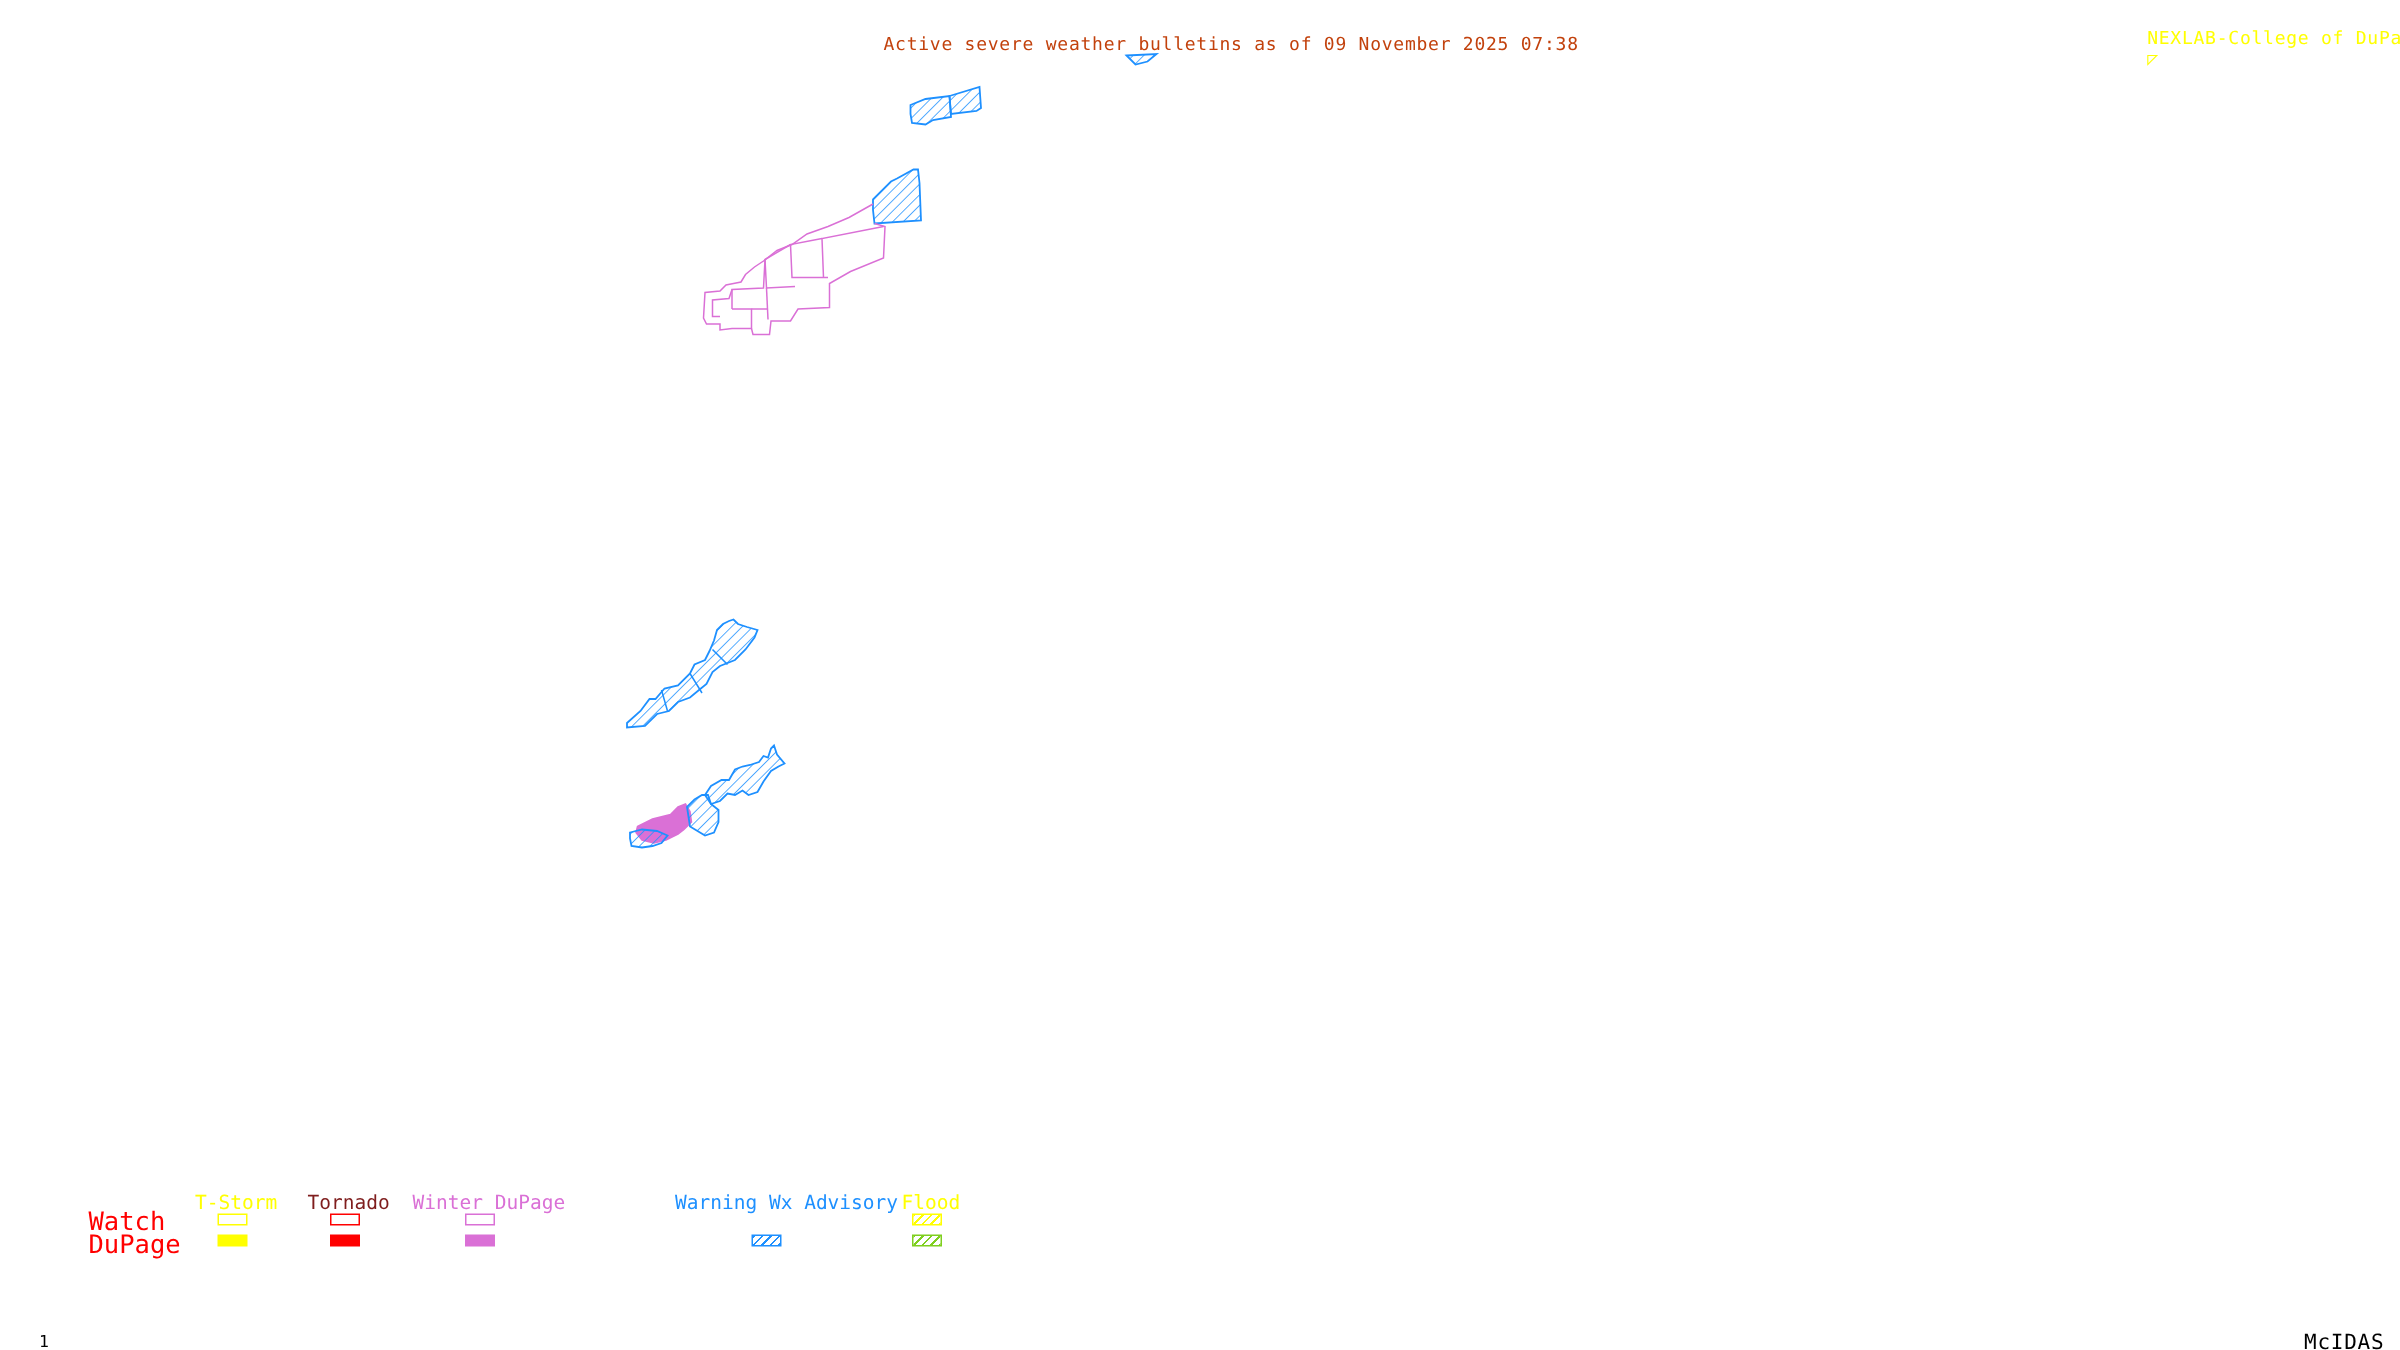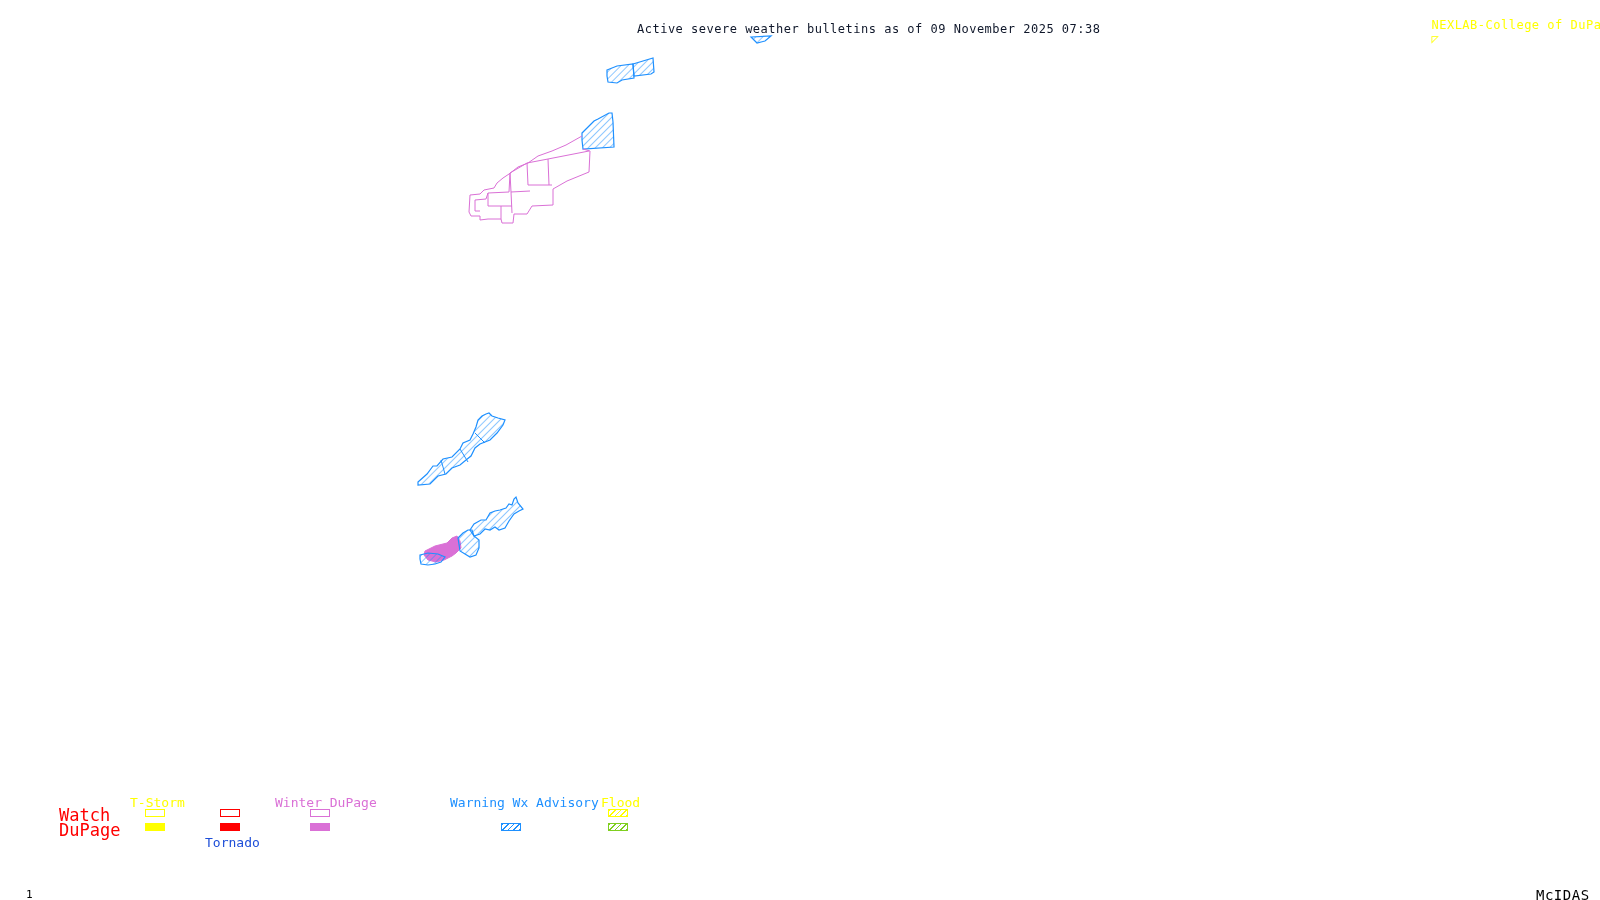--- a/index.html
+++ b/index.html
@@ -1,19 +1,19 @@
 <!DOCTYPE html>
 <html><head>
 <meta charset="utf-8">
 <style>
   html, body { margin:0; padding:0; background:#ffffff; }
   body { width:1600px; height:900px; position:relative; overflow:hidden;
          font-family:"DejaVu Sans Mono", monospace; }
   .txt { position:absolute; white-space:pre; font-size:12px; letter-spacing:0.5px; }
-  #title { left:589px; top:22px; color:#0f172a;margin-left:48px; }
+  #title { left:589px; top:22px; color:#c2410c; }
   #credit { left:1416px; top:4px; color:#ffff00; }
   #frame-num { left:26px; top:888px; color:#000000; font-size:11px; }
   #product { left:1536px; top:887px; color:#000000; font-size:14px; }
   #map { position:absolute; left:0; top:0; }
   .lg-head { position:absolute; font-size:13px; white-space:pre; }
   .lg-row { position:absolute; font-size:17px; color:#ff0000; white-space:pre; }
   .sw { position:absolute; width:20px; height:8px; box-sizing:border-box; }
   .sw.outline { border:1px solid; background:transparent; }
   .sw.hatch { border:1px solid; }
 </style>
@@ -63,21 +63,21 @@
 </svg>
 
 <div class="txt" id="title">Active severe weather bulletins as of 09 November 2025 07:38</div>
 <div class="txt" id="credit">
   <span>NEXLAB-College of DuPage</span>
   <span style="color:#ffff00;">◸</span>
 </div>
 
 <div>
   <div class="lg-head" style="left:130px;top:795px;color:#ffff00;">T-Storm</div>
-  <div class="lg-head" style="left:205px;top:795px;color:#1d4ed8;margin-top:40px;">Tornado</div>
+  <div class="lg-head" style="left:205px;top:795px;color:#7f1d1d;">Tornado</div>
   <div class="lg-head" style="left:275px;top:795px;color:#da70d6;">Winter DuPage</div>
   <div class="lg-head" style="left:450px;top:795px;color:#1e90ff;">Warning Wx Advisory</div>
   <div class="lg-head" style="left:601px;top:795px;color:#ffff00;text-align:right;">Flood</div>
 
   <div class="lg-row" style="left:59px;top:805px;">Watch</div>
   <div class="lg-row" style="left:59px;top:820px;">DuPage</div>
 
   <div class="sw outline" style="left:145px;top:809px;border-color:#ffff00;"></div>
   <div class="sw outline" style="left:220px;top:809px;border-color:#ff0000;"></div>
   <div class="sw outline" style="left:310px;top:809px;border-color:#da70d6;"></div>

